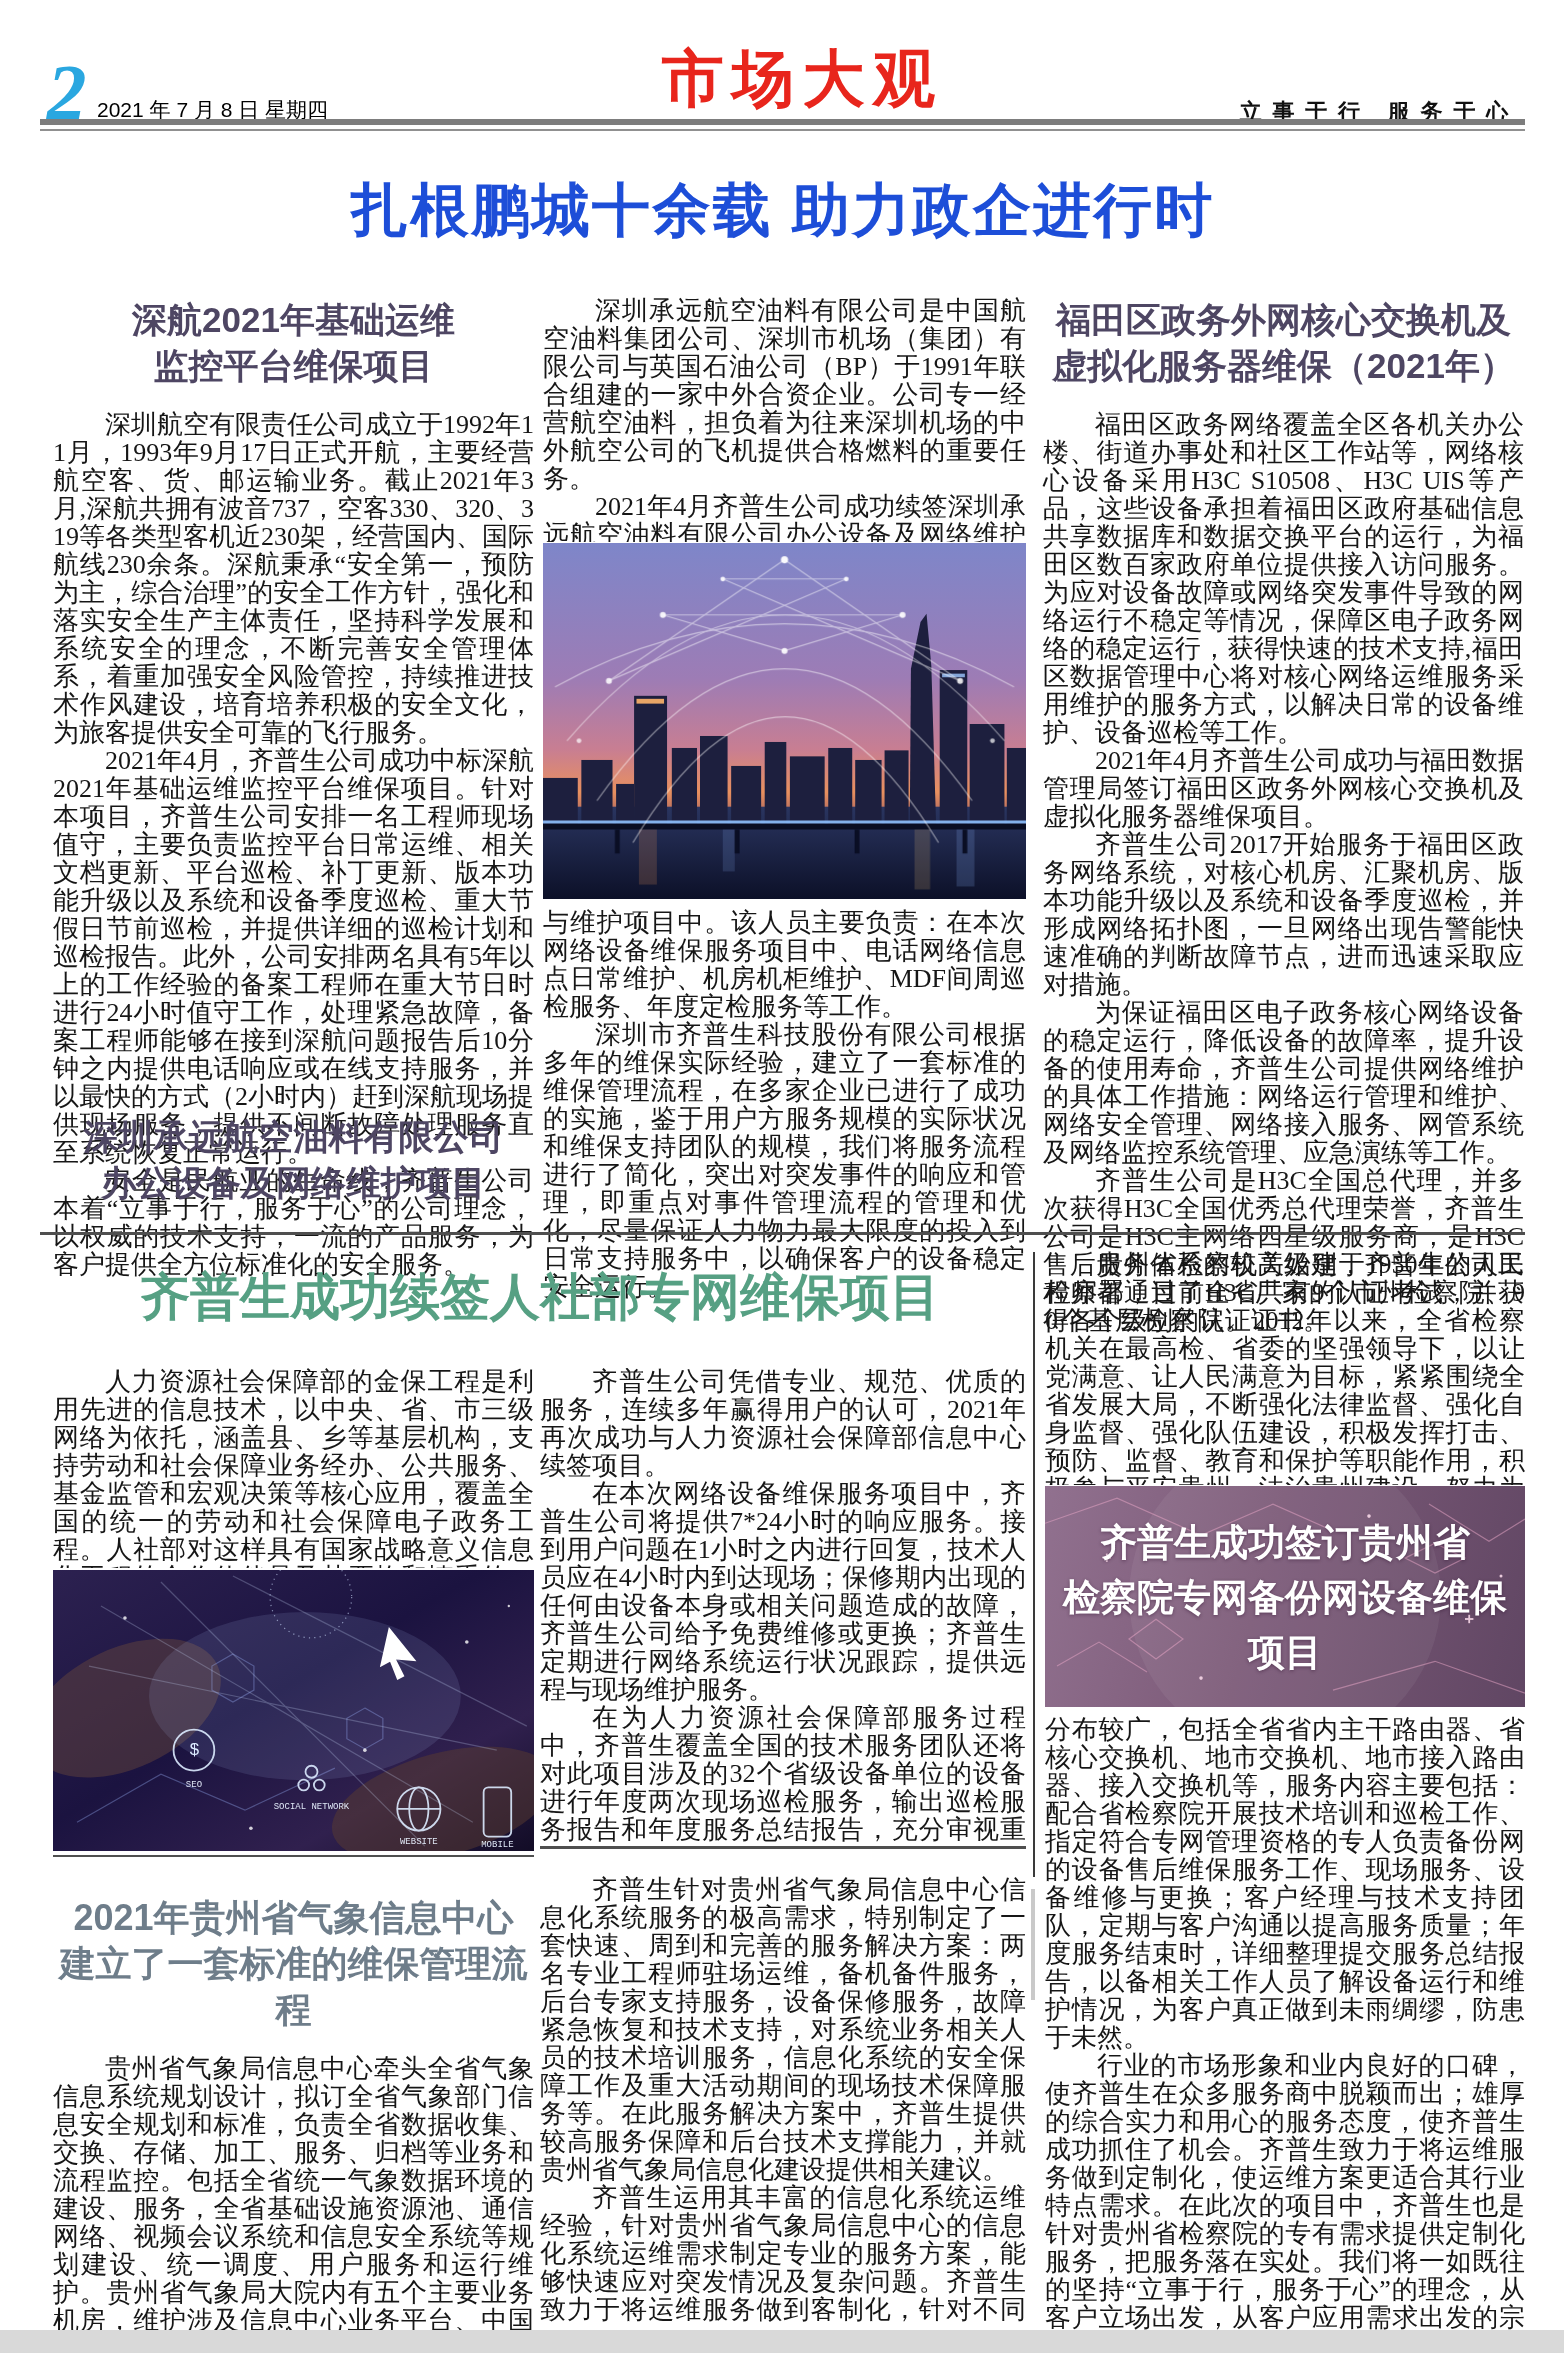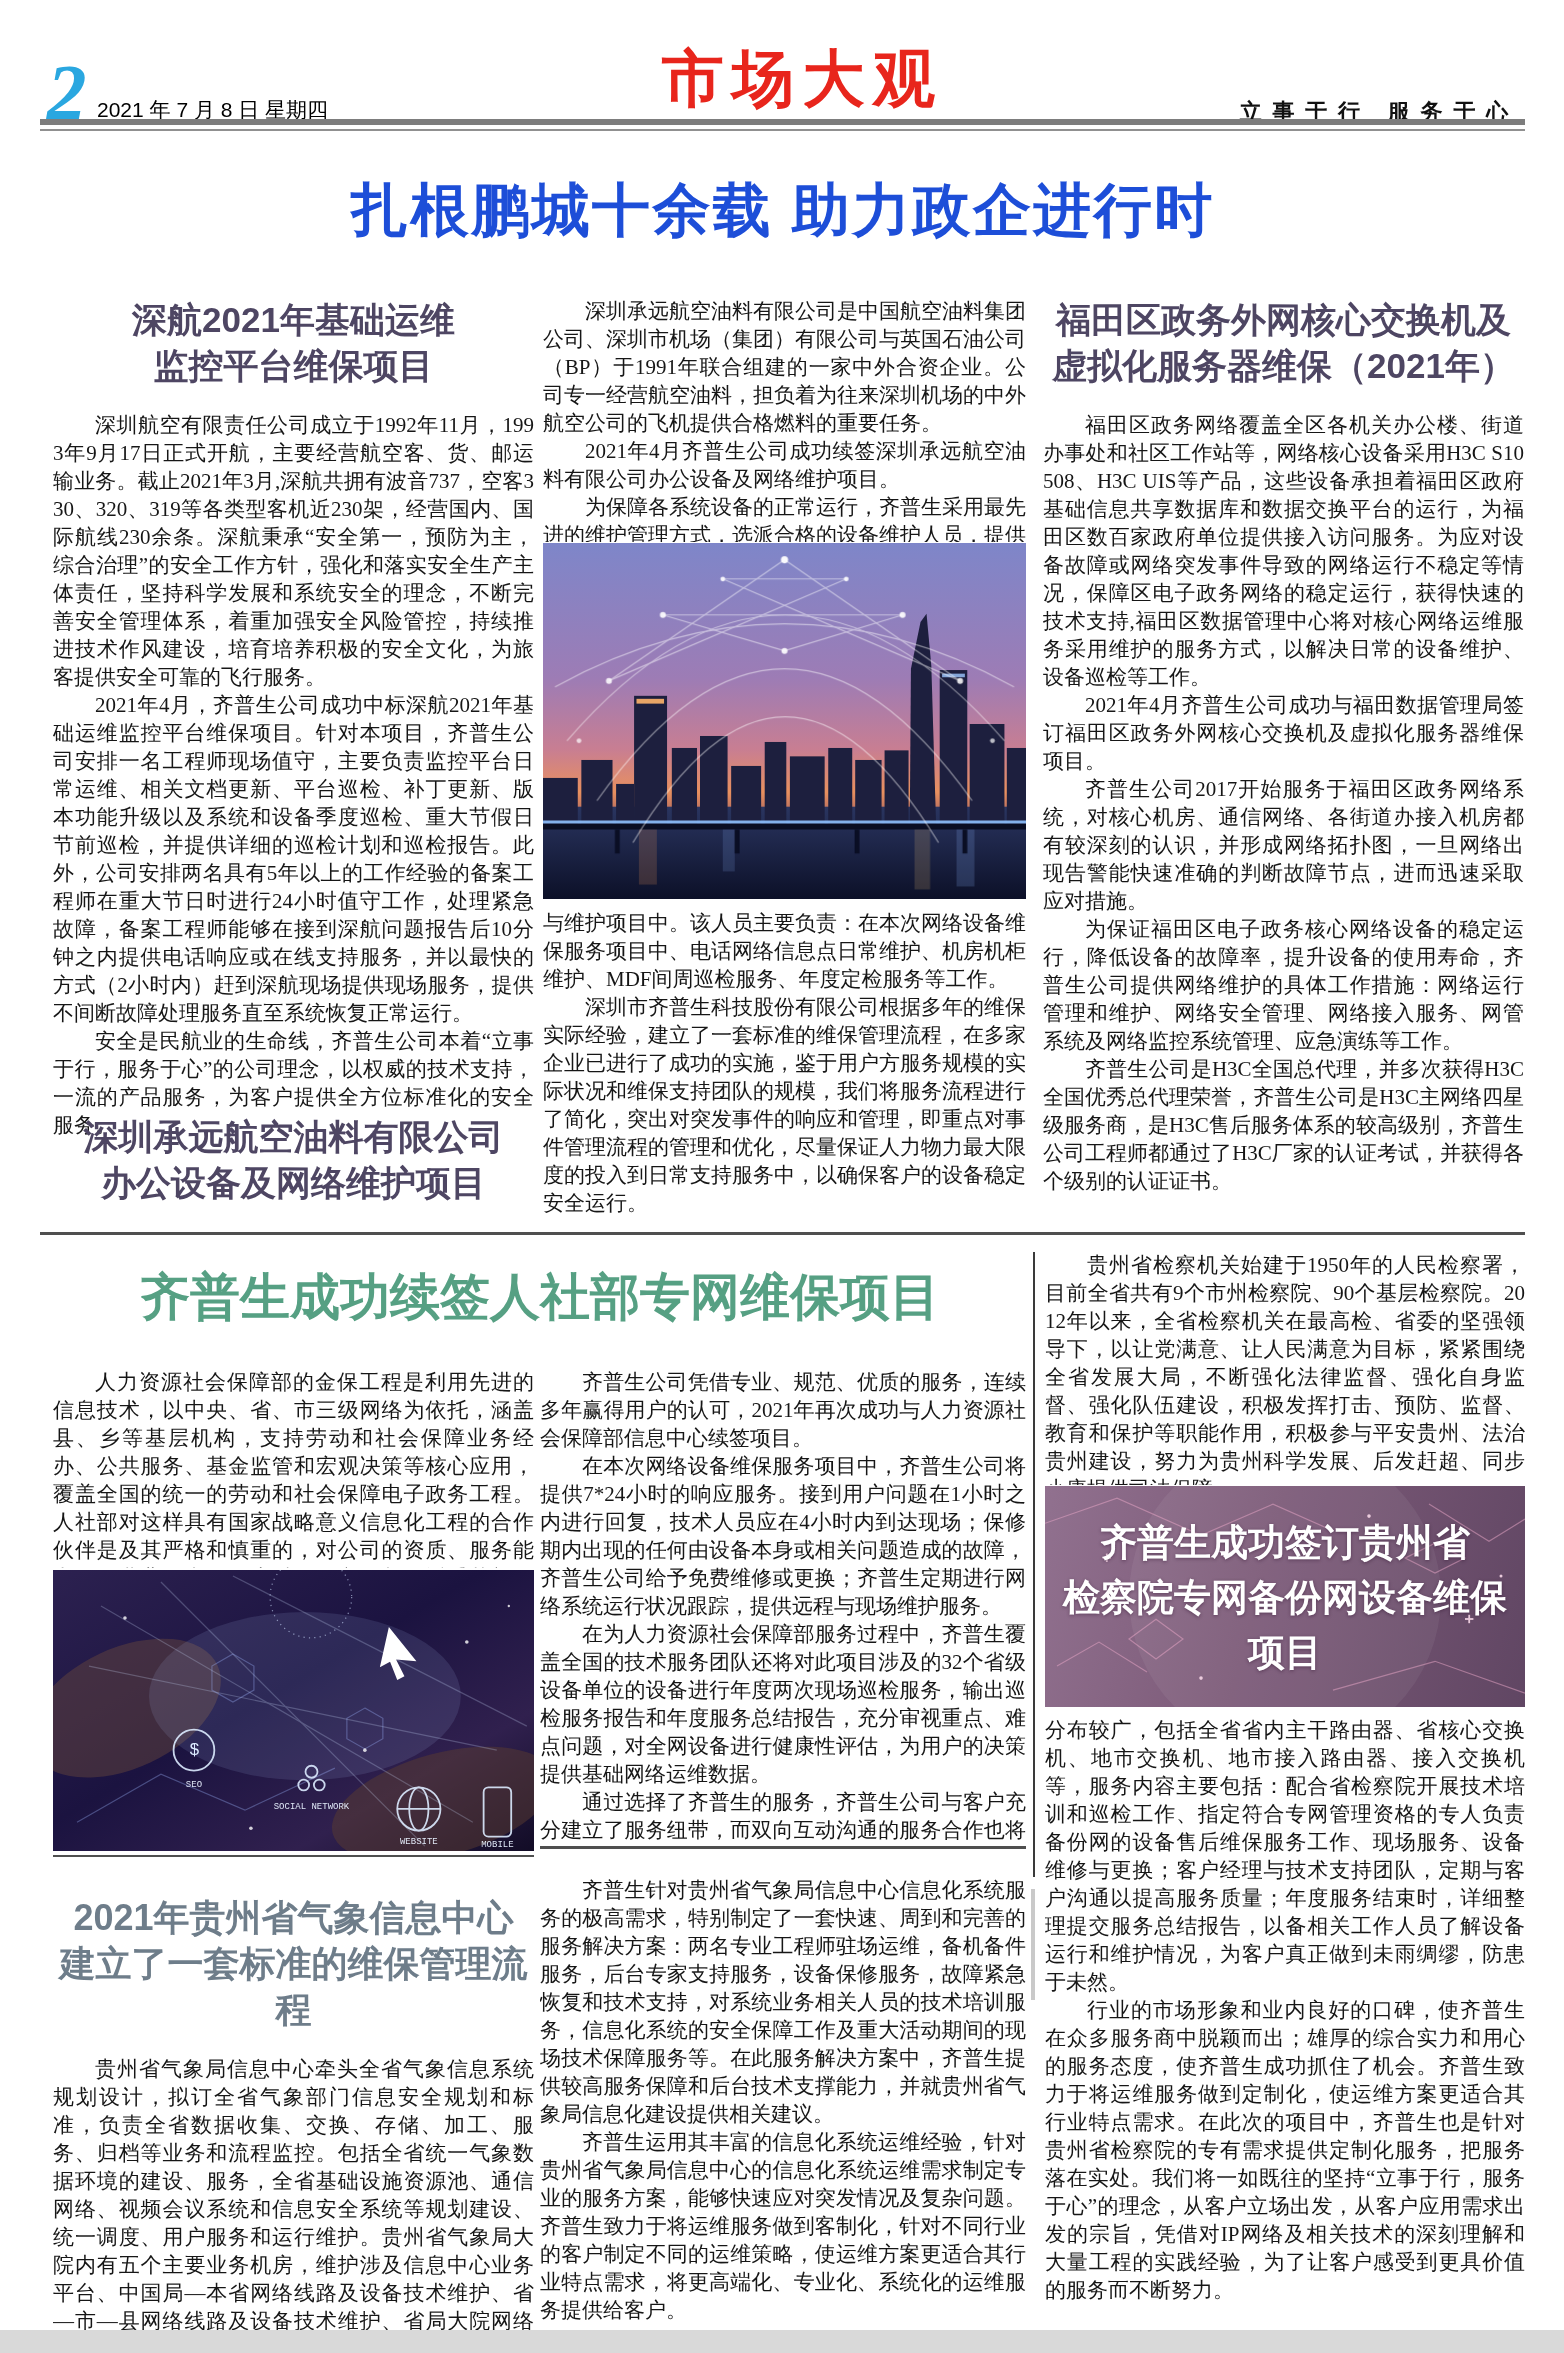--- a/index.html
+++ b/index.html
@@ -18,21 +18,21 @@
   .rule2{height:2.4px;background:#909090;}
   
   .mainline{font-family:"Liberation Sans",sans-serif;font-weight:bold;font-size:58px;
             color:#1d4ed8;text-align:center;letter-spacing:2.4px;line-height:1.2;white-space:nowrap;}
   .atitle{font-family:"Liberation Sans",sans-serif;font-weight:bold;font-size:35px;
           line-height:46px;color:#4e4663;text-align:center;}
   .atitle.slate{color:#6e7d8a;font-size:36px;}
   .greenline{font-family:"Liberation Serif",serif;font-weight:bold;font-size:50px;
              color:#56a083;text-align:center;line-height:1.2;white-space:nowrap;}
   
-  .t{font-size:21px;line-height:28px;text-align:justify;text-justify:inter-character;
+  .t{font-size:26px;line-height:28px;text-align:justify;text-justify:inter-character;
      word-break:break-all;color:#161616;}
   .t p{margin:0;text-indent:2em;}
   .t p.cont{text-indent:0;}
   .clip{overflow:hidden;}
   .hdiv{background:#4f4f4f;}
   .vdiv{background:#3a3a3a;}
   .photo{display:block;}
   .banner{background:linear-gradient(105deg,#91718f 0%,#7c5a78 45%,#604663 100%);}
   .banner .btxt{position:absolute;left:0;right:0;top:50%;transform:translateY(-50%);
      font-family:"Liberation Sans",sans-serif;font-weight:bold;color:#ffffff;
@@ -158,21 +158,21 @@
     <p class="cont">与维护项目中。该人员主要负责：在本次网络设备维保服务项目中、电话网络信息点日常维护、机房机柜维护、MDF间周巡检服务、年度定检服务等工作。</p>
     <p>深圳市齐普生科技股份有限公司根据多年的维保实际经验，建立了一套标准的维保管理流程，在多家企业已进行了成功的实施，鉴于用户方服务规模的实际状况和维保支持团队的规模，我们将服务流程进行了简化，突出对突发事件的响应和管理，即重点对事件管理流程的管理和优化，尽量保证人力物力最大限度的投入到日常支持服务中，以确保客户的设备稳定安全运行。</p>
   </div>
 
   <div class="abs" style="left:1043px;top:297px;width:481px;">
     <div class="atitle">福田区政务外网核心交换机及</div>
     <div class="atitle">虚拟化服务器维保（2021年）</div>
     <div class="t" style="margin-top:21.6px;">
       <p>福田区政务网络覆盖全区各机关办公楼、街道办事处和社区工作站等，网络核心设备采用H3C S10508、H3C UIS等产品，这些设备承担着福田区政府基础信息共享数据库和数据交换平台的运行，为福田区数百家政府单位提供接入访问服务。为应对设备故障或网络突发事件导致的网络运行不稳定等情况，保障区电子政务网络的稳定运行，获得快速的技术支持,福田区数据管理中心将对核心网络运维服务采用维护的服务方式，以解决日常的设备维护、设备巡检等工作。</p>
       <p>2021年4月齐普生公司成功与福田数据管理局签订福田区政务外网核心交换机及虚拟化服务器维保项目。</p>
-      <p>齐普生公司2017开始服务于福田区政务网络系统，对核心机房、通信网络、各街道办接入机房都有较深刻的认识，并形成网络拓扑图，一旦网络出现告警能快速准确的判断故障节点，进而迅速采取应对措施。</p>
+      <p>齐普生公司2017开始服务于福田区政务网络系统，对核心机房、汇聚机房、版本功能升级以及系统和设备季度巡检，并形成网络拓扑图，一旦网络出现告警能快速准确的判断故障节点，进而迅速采取应对措施。</p>
       <p>为保证福田区电子政务核心网络设备的稳定运行，降低设备的故障率，提升设备的使用寿命，齐普生公司提供网络维护的具体工作措施：网络运行管理和维护、网络安全管理、网络接入服务、网管系统及网络监控系统管理、应急演练等工作。</p>
       <p>齐普生公司是H3C全国总代理，并多次获得H3C全国优秀总代理荣誉，齐普生公司是H3C主网络四星级服务商，是H3C售后服务体系的较高级别，齐普生公司工程师都通过了H3C厂家的认证考试，并获得各个级别的认证证书。</p>
     </div>
   </div>
 
   <div class="abs hdiv" style="left:40px;top:1232px;width:1485px;height:3px;"></div>
 
   <div class="abs greenline" style="left:53px;top:1267px;width:974px;">齐普生成功续签人社部专网维保项目</div>
 
   <div class="abs t clip" style="left:53px;top:1368px;width:481px;height:200px;">

